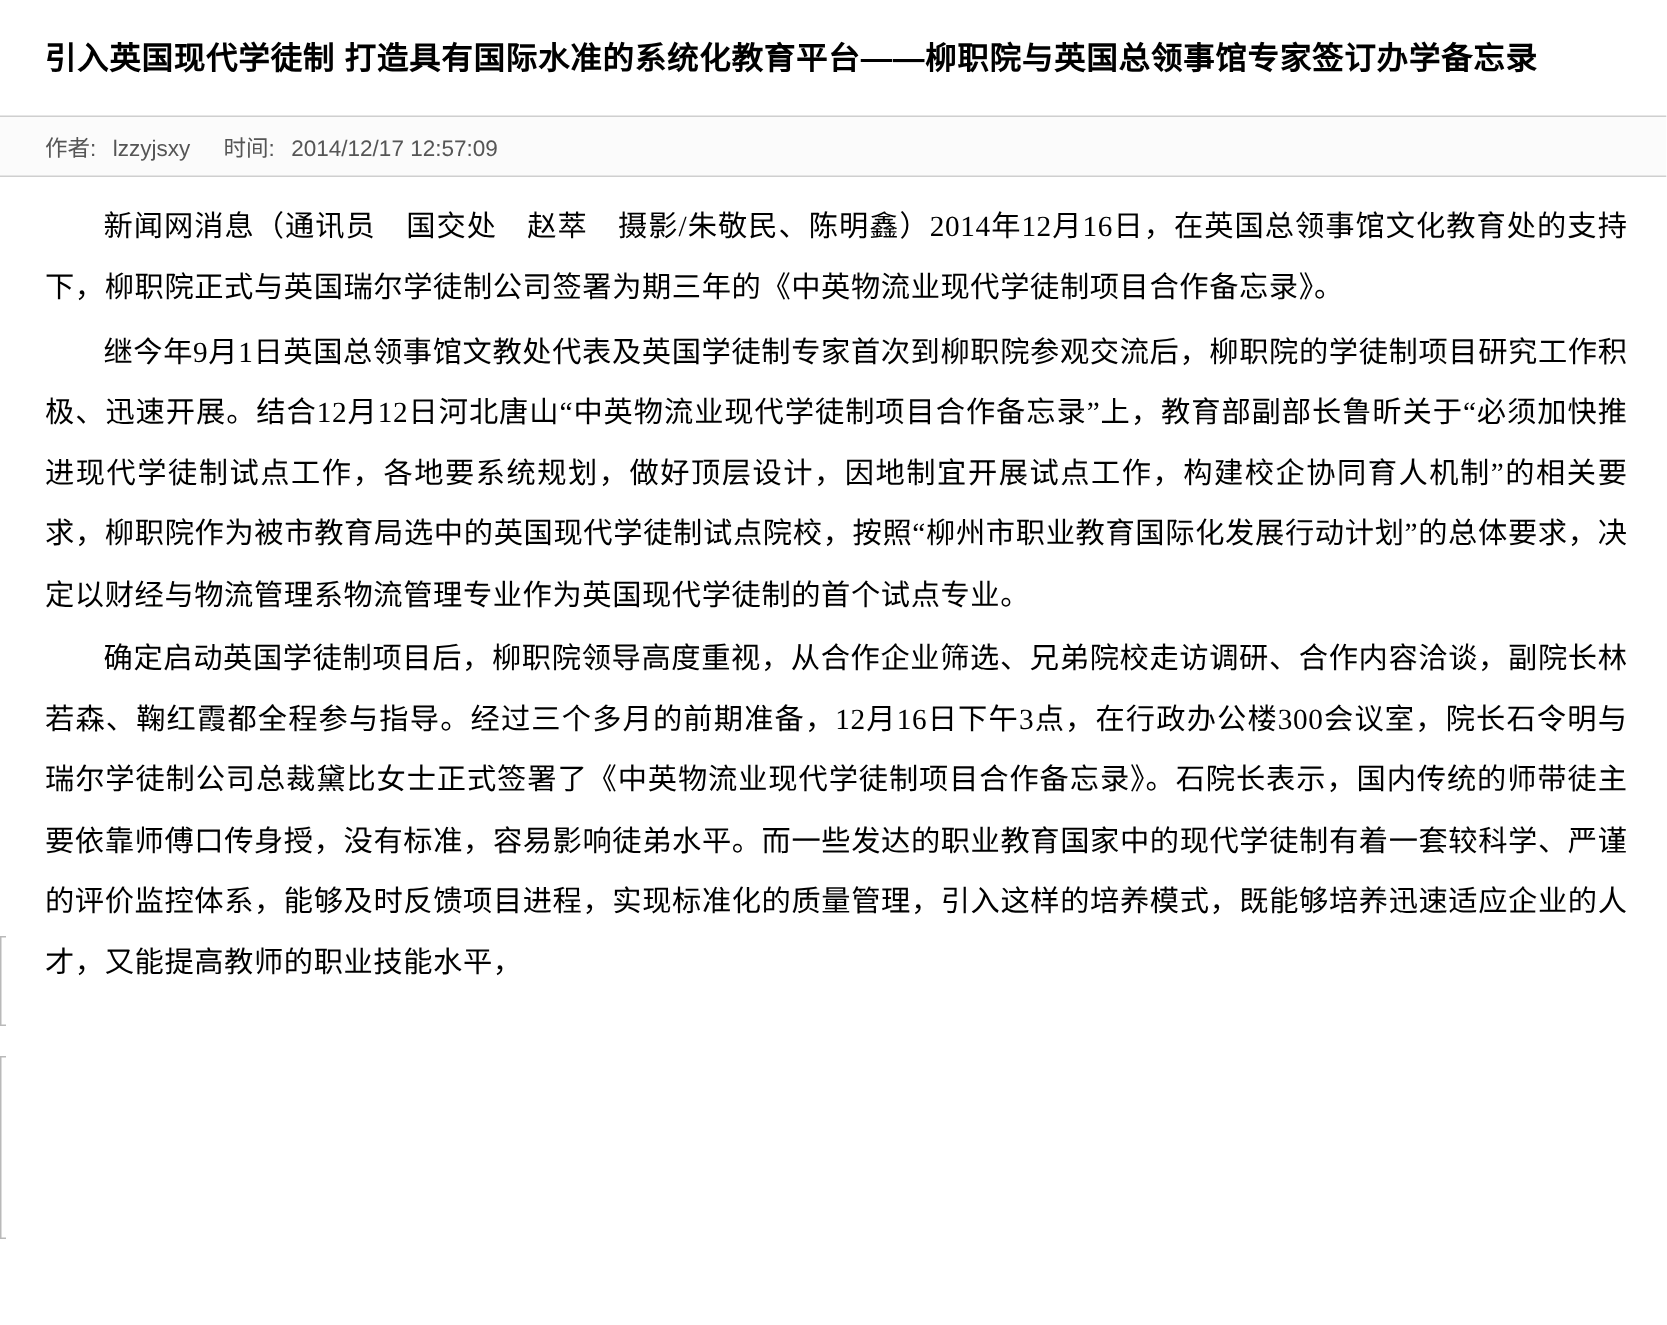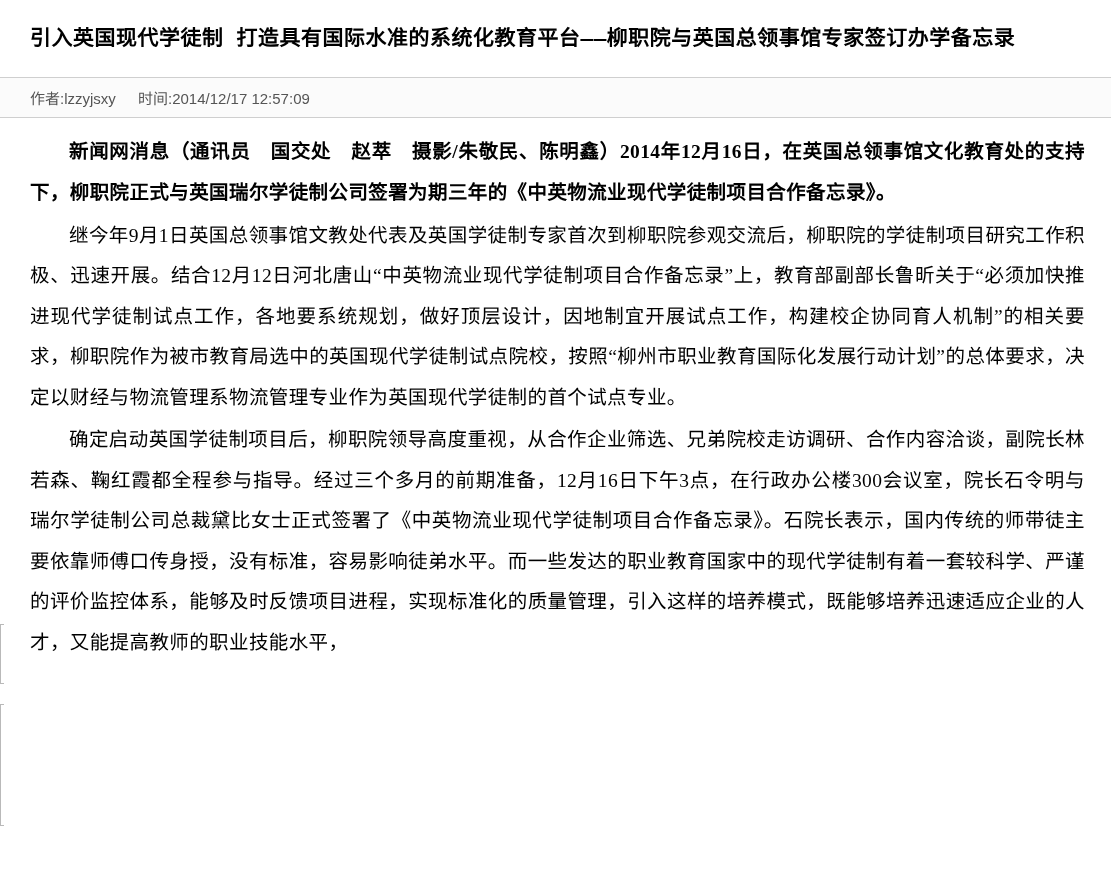--- a/index.html
+++ b/index.html
@@ -28,21 +28,21 @@
     background: #ffffff;
     border-left: 1px solid #b9b9b9;
     border-top: 1px solid #b9b9b9;
     border-bottom: 1px solid #b9b9b9;
   }
   .edge-mark.m1 { top: 610px; height: 58px; }
   .edge-mark.m2 { top: 690px; height: 120px; }
 
   .article-title {
     padding: 12px 18px 10px 30px;
-    font-family: Liberation Mono, monospace;
+    font-family: Liberation Sans, sans-serif;
     font-size: 21px;
     font-weight: bold;
     line-height: 1.3;
     letter-spacing: 0.5px;
     color: #000;
     white-space: nowrap;
   }
   .meta-bar {
     border-top: 1px solid #cfcfcf;
     border-bottom: 1px solid #cfcfcf;
@@ -51,41 +51,42 @@
     font-size: 15px;
     color: #555555;
     font-family: "Liberation Sans", sans-serif;
   }
   .meta-bar .meta-item {
     display: inline-block;
     margin-right: 18px;
   }
   .meta-bar .meta-value {
     display: inline;
+    margin-left: 11px;
   }
   .content {
     padding: 14px 26px 0 30px;
   }
   .para {
     font-size: 19.5px;
     line-height: 2.08;
     text-align: justify;
     text-justify: inter-ideograph;
     margin: 0 0 2px 0;
     text-indent: 2em;
     letter-spacing: 0.4px;
   }
   .para.first {
     text-indent: 2em;
   }
   .lead {
-    font-weight: bold;
+    font-weight: normal;
   }
   .lead-plain {
-    font-weight: bold;
+    font-weight: normal;
     margin-top: 40px;
   }
 </style>
 </head>
 <body>
 
 <div class="page">
 
   <div class="edge-mark m1"></div>
   <div class="edge-mark m2"></div>

